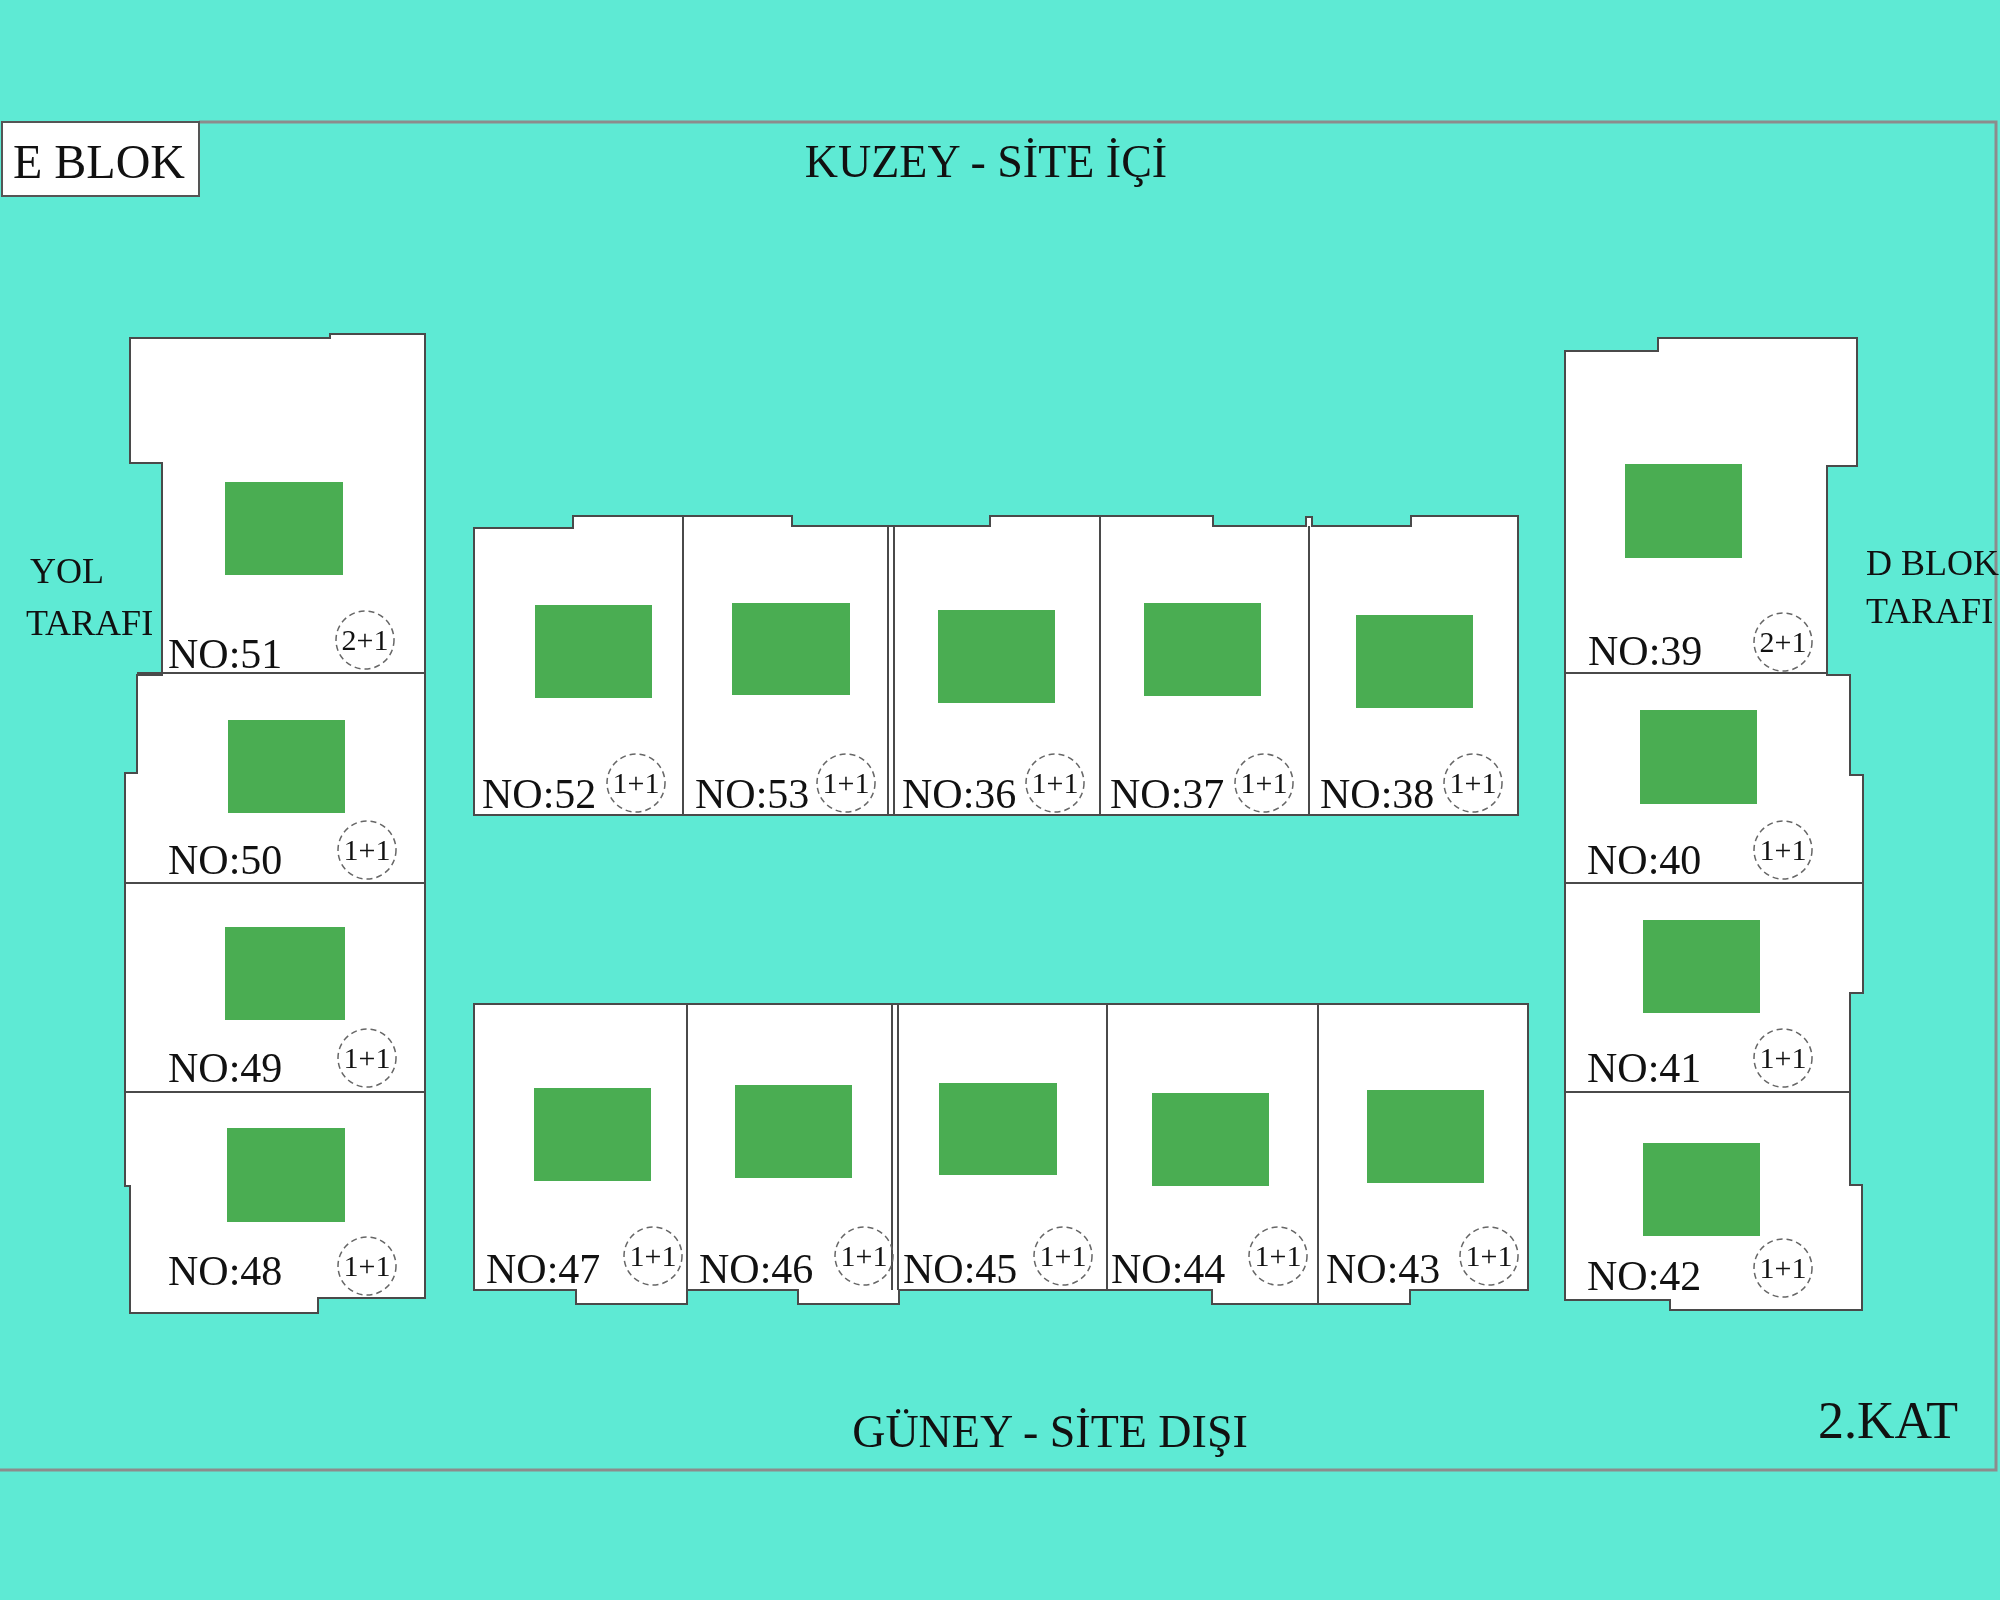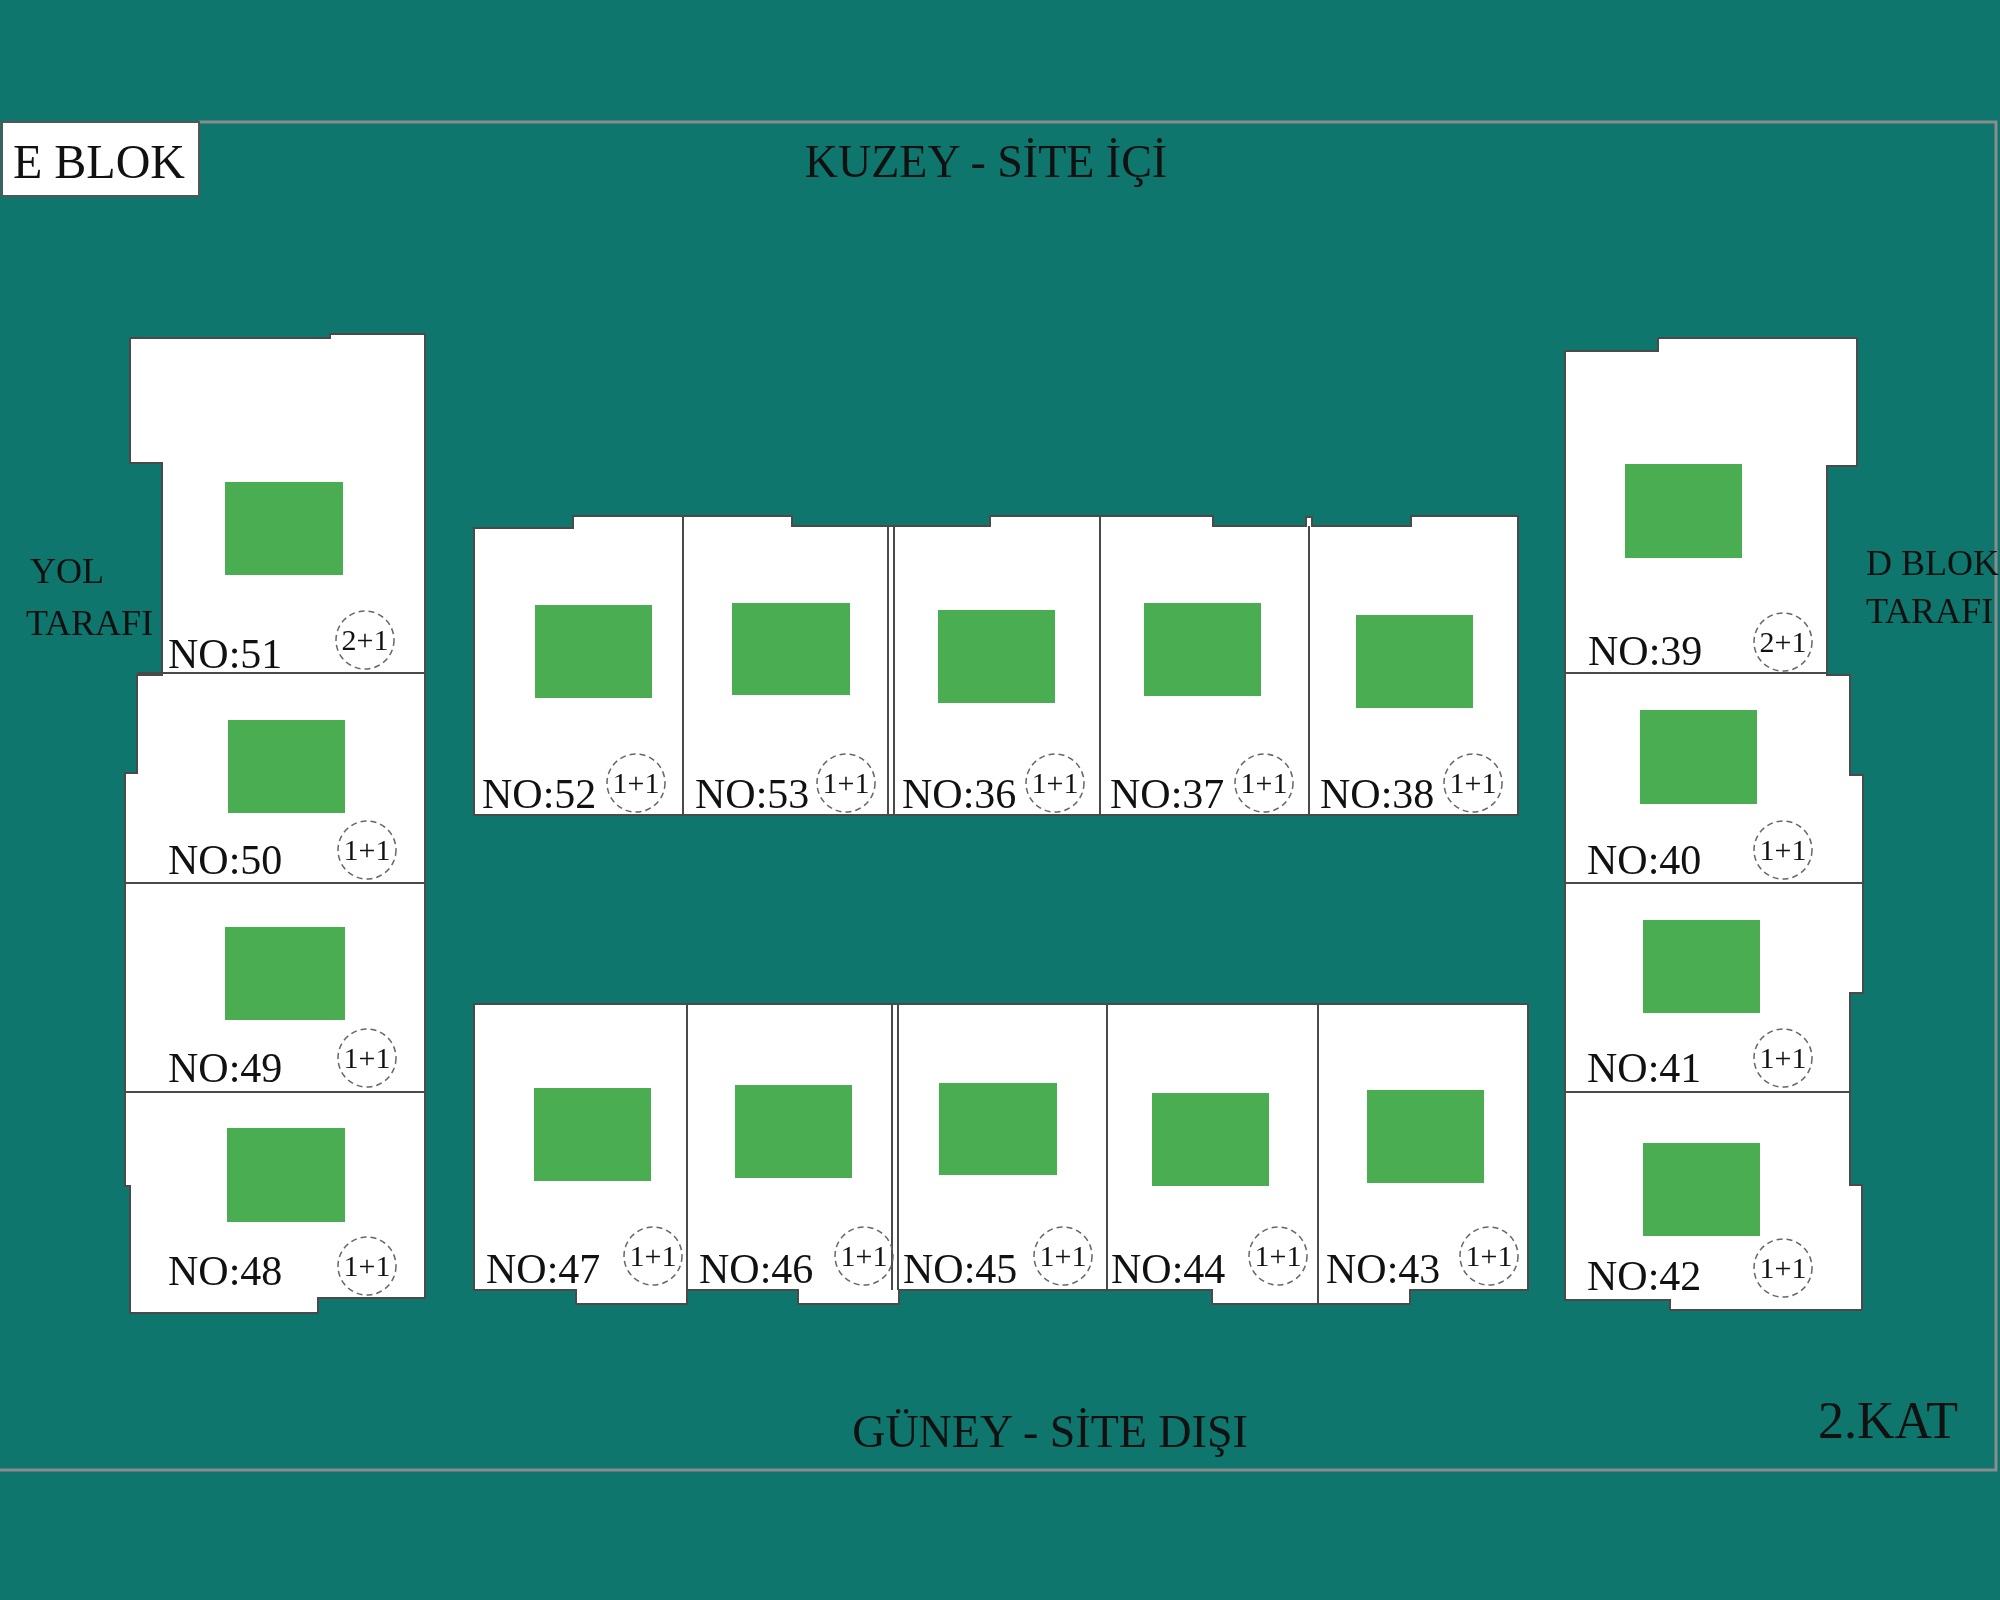--- a/index.html
+++ b/index.html
@@ -1,16 +1,16 @@
 <!DOCTYPE html>
 <html><head>
 <meta charset="utf-8">
 <style>
   html,body{margin:0;padding:0;background:#ffffff;}
-  .stage{position:relative;width:2000px;height:1600px;background:#0f766e;overflow:hidden;}
+  .stage{position:relative;width:2000px;height:1600px;background:#5eead4;overflow:hidden;}
   svg{display:block;}
   text{fill:#111111;font-family:"Liberation Serif","DejaVu Serif",serif;}
   .unit-label{font-size:42px;}
   .type-label{font-size:30px;text-anchor:middle;}
   .side-label{font-size:36px;}
   .dir-label{font-size:46px;text-anchor:middle;}
   .block-label{font-size:48px;text-anchor:middle;}
   .floor-label{font-size:52px;text-anchor:end;}
   .wall{fill:#ffffff;stroke:#4a4a4a;stroke-width:2;}
   .divider{stroke:#4a4a4a;stroke-width:2;}

